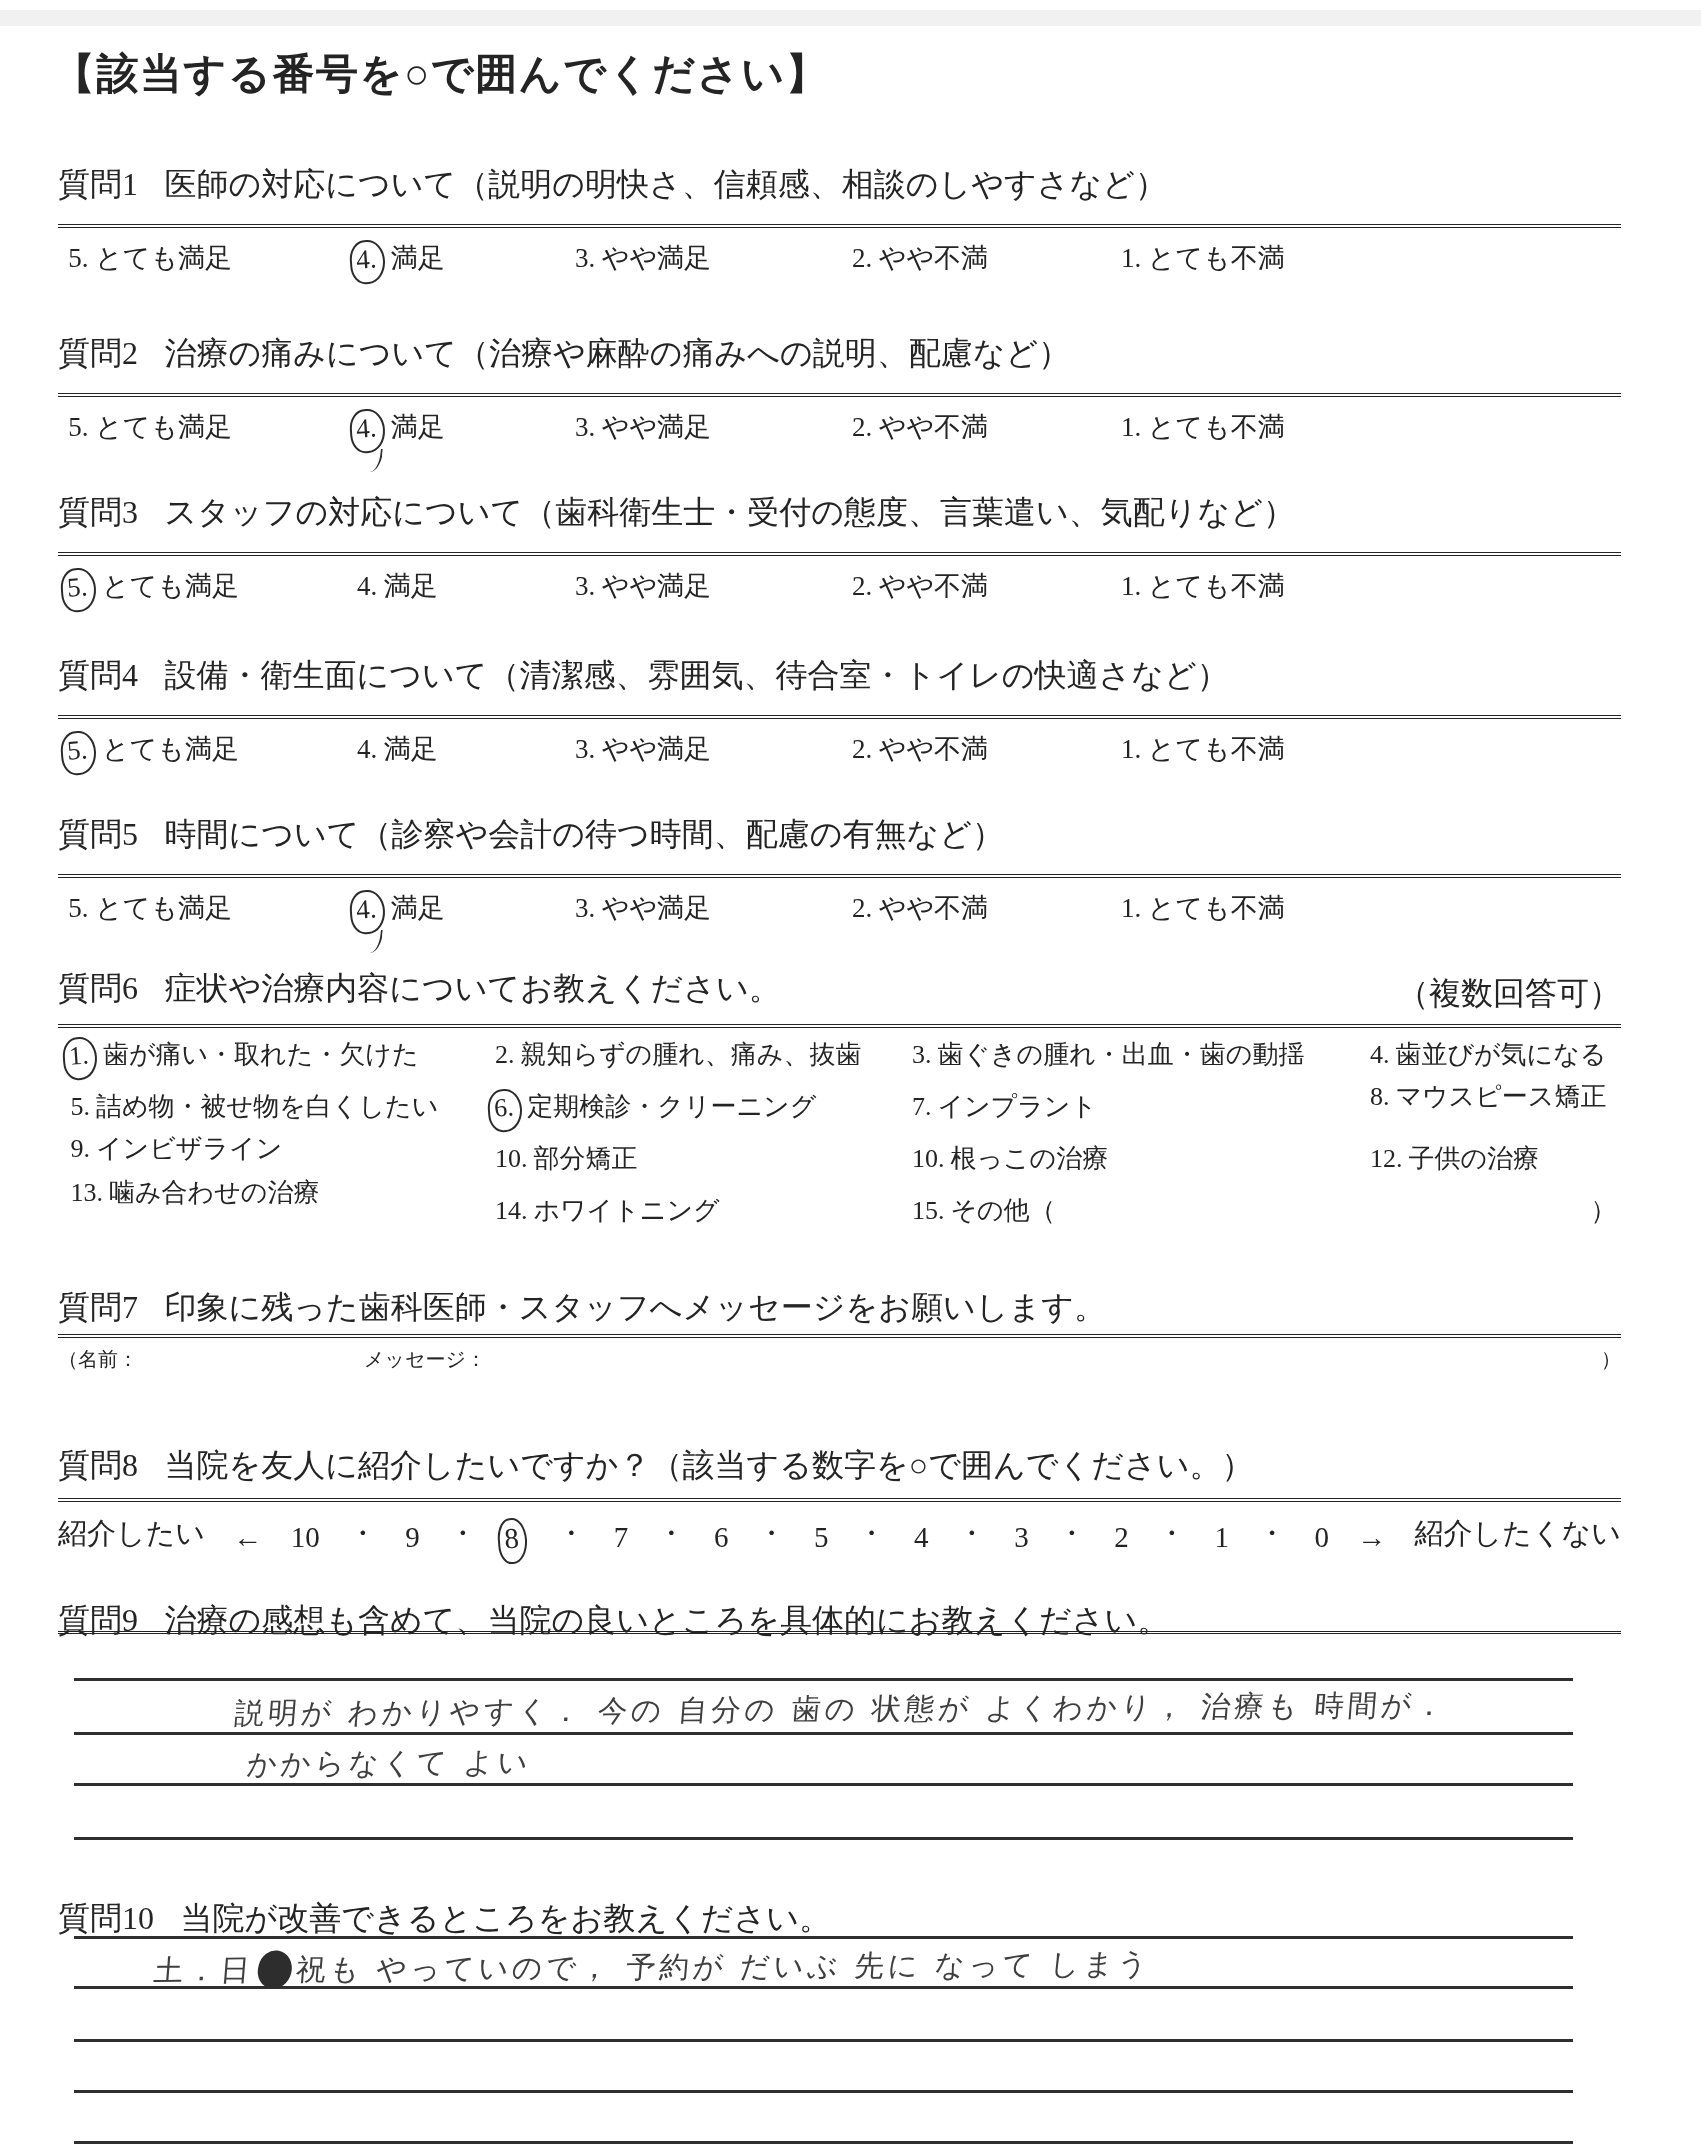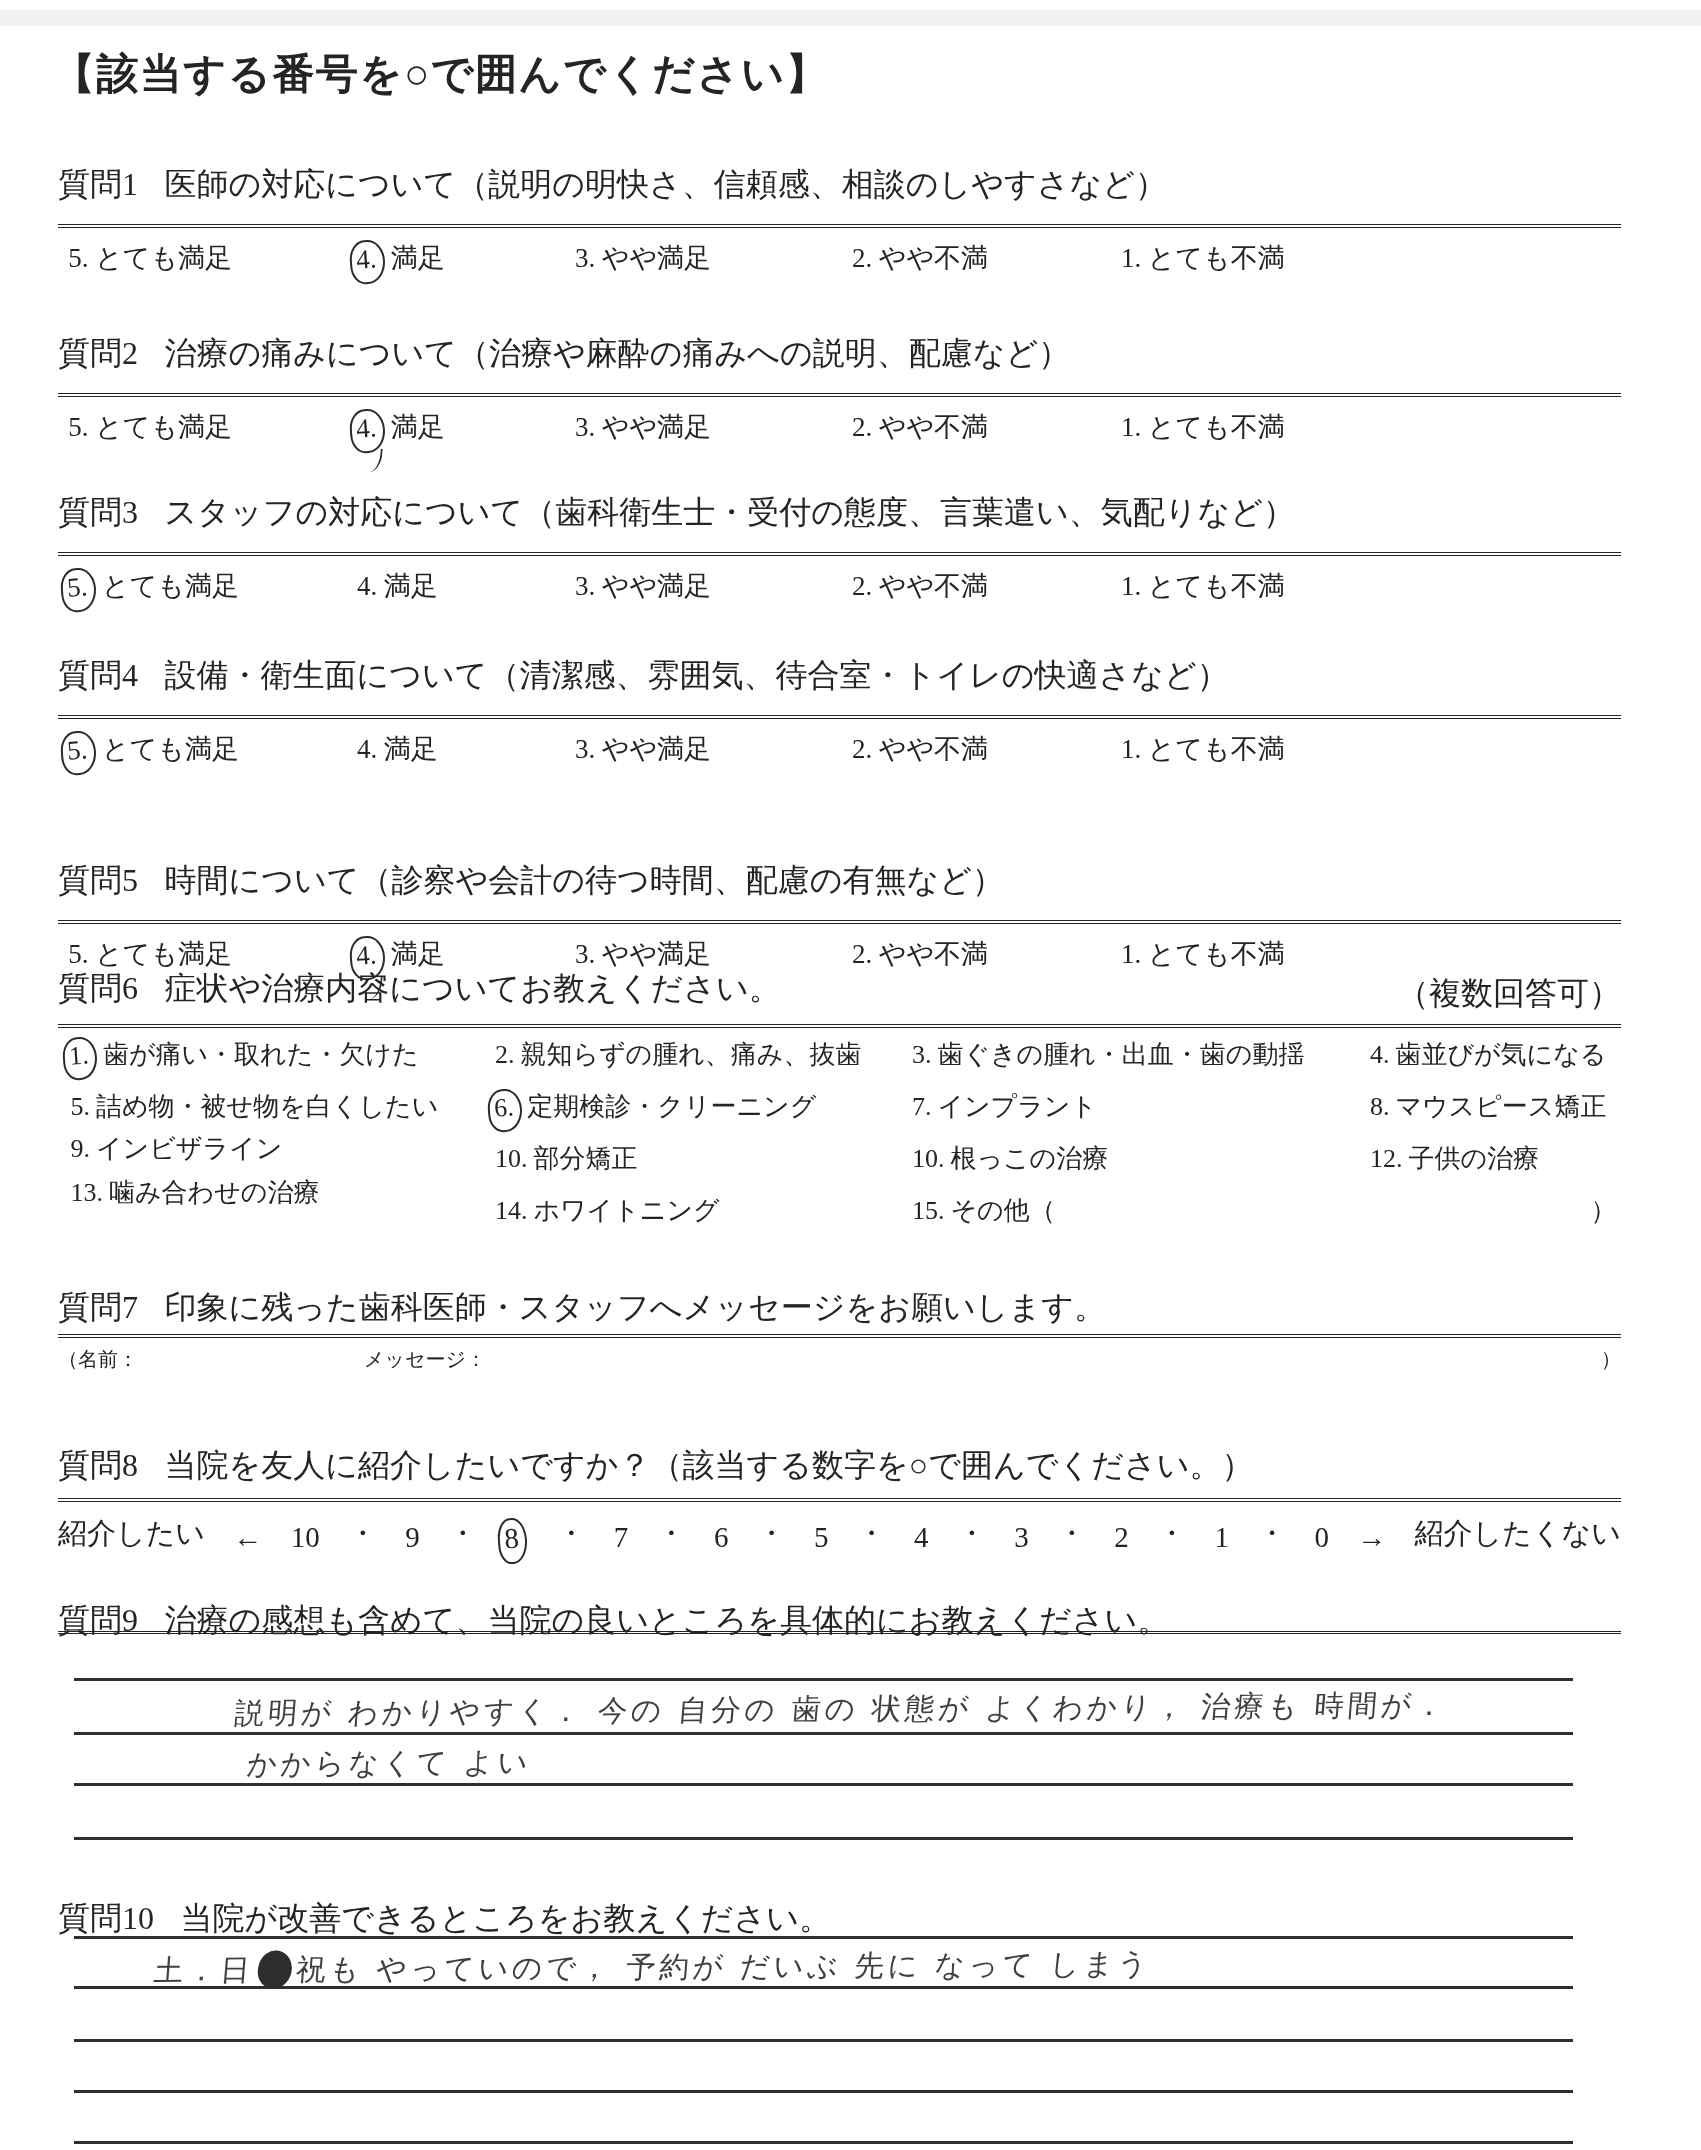--- a/index.html
+++ b/index.html
@@ -107,21 +107,21 @@
     <div class="rule-double" style="top:56px"></div>
     <div class="opts" style="top:72px">
       <span class="opt" style="left:10.3px"><span class="num circle-mark">5.</span><span>とても満足</span></span>
       <span class="opt" style="left:299px"><span class="num">4.</span><span>満足</span></span>
       <span class="opt" style="left:517px"><span class="num">3.</span><span>やや満足</span></span>
       <span class="opt" style="left:794px"><span class="num">2.</span><span>やや不満</span></span>
       <span class="opt" style="left:1063px"><span class="num">1.</span><span>とても不満</span></span>
     </div>
   </section>
 
-  <section class="q" style="top:864px">
+  <section class="q" style="top:818px">
     <div class="q-head">
       <span class="q-no">質問5</span><span>時間について（診察や会計の待つ時間、配慮の有無など）</span>
     </div>
     <div class="rule-double" style="top:56px"></div>
     <div class="opts" style="top:72px">
       <span class="opt" style="left:10.3px"><span class="num">5.</span><span>とても満足</span></span>
       <span class="opt" style="left:299px"><span class="num circle-mark tail">4.</span><span>満足</span></span>
       <span class="opt" style="left:517px"><span class="num">3.</span><span>やや満足</span></span>
       <span class="opt" style="left:794px"><span class="num">2.</span><span>やや不満</span></span>
       <span class="opt" style="left:1063px"><span class="num">1.</span><span>とても不満</span></span>
@@ -136,21 +136,21 @@
     <div class="rule-double" style="top:52px"></div>
 
     <span class="q6-item" style="left:12.6px;top:65px"><span class="num circle-mark">1.</span><span>歯が痛い・取れた・欠けた</span></span>
     <span class="q6-item" style="left:437px;top:65px"><span class="num">2.</span><span>親知らずの腫れ、痛み、抜歯</span></span>
     <span class="q6-item" style="left:854px;top:65px"><span class="num">3.</span><span>歯ぐきの腫れ・出血・歯の動揺</span></span>
     <span class="q6-item" style="left:1312px;top:65px"><span class="num">4.</span><span>歯並びが気になる</span></span>
 
     <span class="q6-item" style="left:12.6px;top:117px"><span class="num">5.</span><span>詰め物・被せ物を白くしたい</span></span>
     <span class="q6-item" style="left:437px;top:117px"><span class="num circle-mark">6.</span><span>定期検診・クリーニング</span></span>
     <span class="q6-item" style="left:854px;top:117px"><span class="num">7.</span><span>インプラント</span></span>
-    <span class="q6-item" style="left:1312px;top:117px"><span class="num">8.</span><span>マウスピース矯正</span></span>
+    <span class="q6-item" style="left:1312px;top:107px"><span class="num">8.</span><span>マウスピース矯正</span></span>
 
     <span class="q6-item" style="left:12.6px;top:159px"><span class="num">9.</span><span>インビザライン</span></span>
     <span class="q6-item" style="left:437px;top:169px"><span class="num">10.</span><span>部分矯正</span></span>
     <span class="q6-item" style="left:854px;top:169px"><span class="num">10.</span><span>根っこの治療</span></span>
     <span class="q6-item" style="left:1312px;top:169px"><span class="num">12.</span><span>子供の治療</span></span>
 
     <span class="q6-item" style="left:12.6px;top:203px"><span class="num">13.</span><span>噛み合わせの治療</span></span>
     <span class="q6-item" style="left:437px;top:221px"><span class="num">14.</span><span>ホワイトニング</span></span>
     <span class="q6-item" style="left:854px;top:221px"><span class="num">15.</span><span>その他（</span></span>
     <span class="q6-paren" style="top:221px">）</span>

